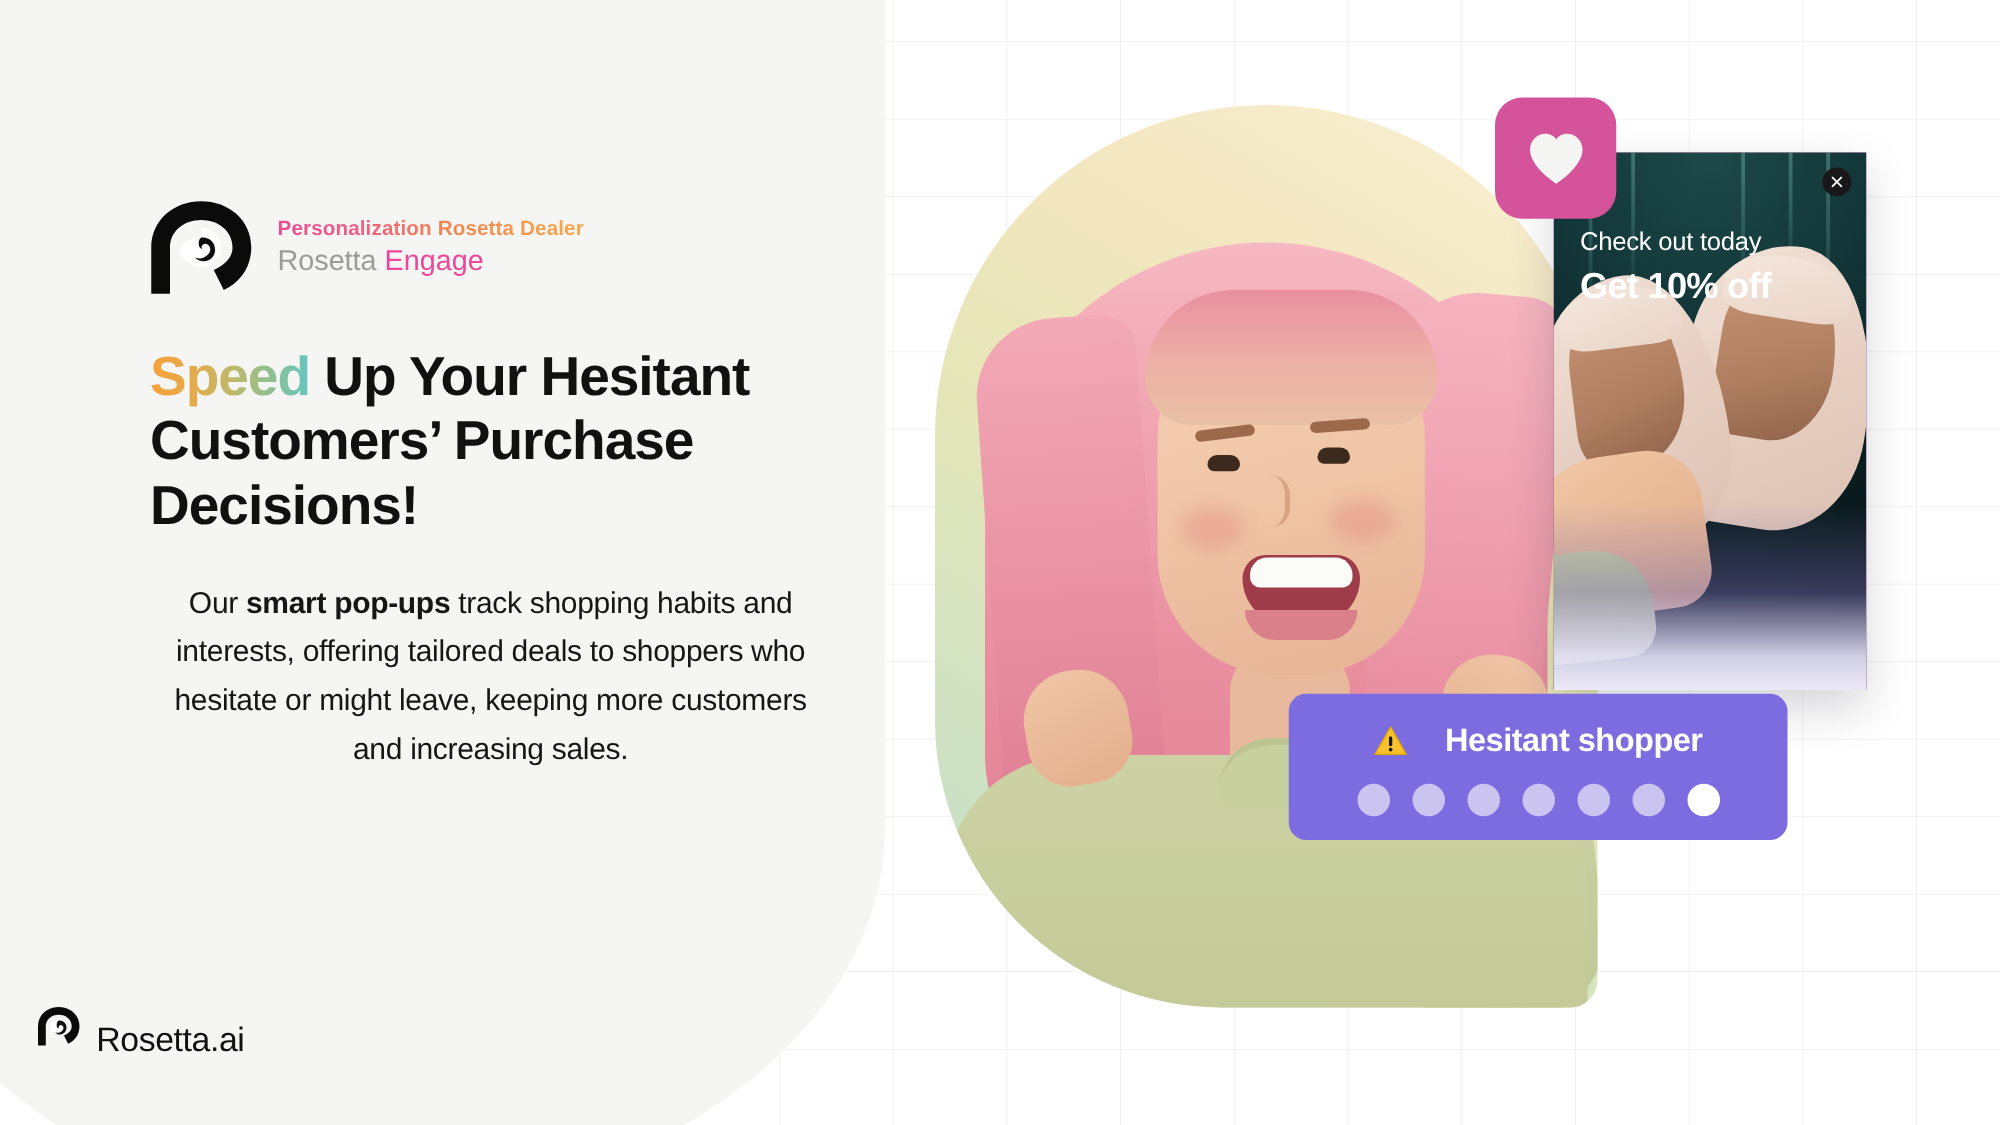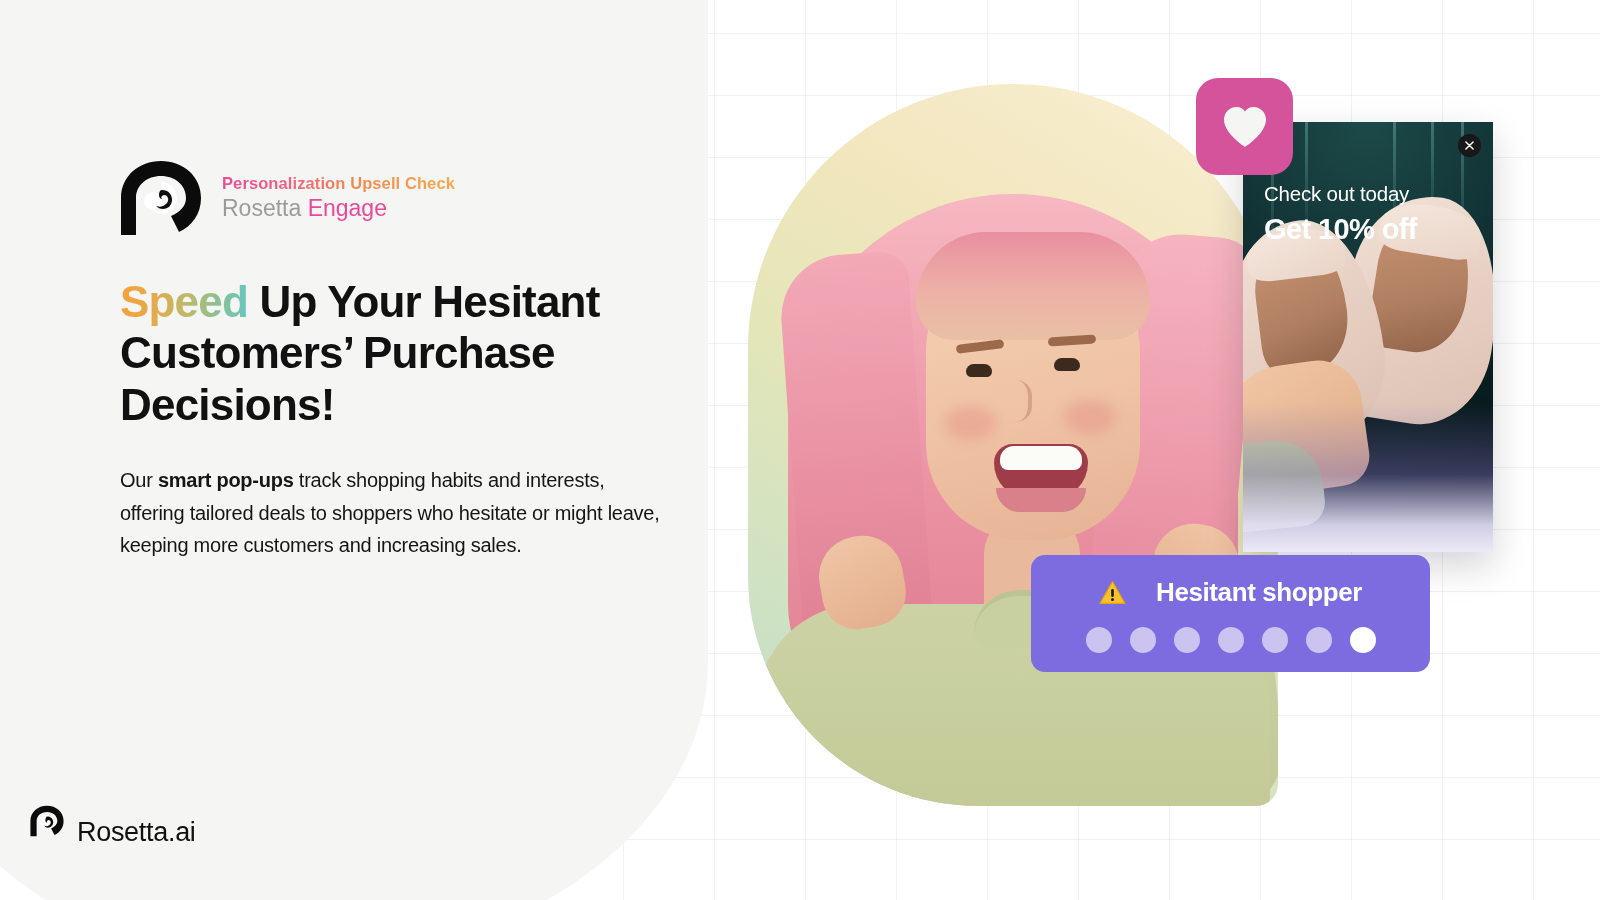--- a/index.html
+++ b/index.html
@@ -72,26 +72,27 @@
     font-weight:700;
     color:#111111;
   }
   .grad-word{
     background:linear-gradient(90deg,#f6a13a 0%,#e2ab4e 28%,#bdb96a 52%,#8dc093 76%,#66c6c0 100%);
     -webkit-background-clip:text; background-clip:text; color:transparent;
   }
 
   p.body-copy{
     margin-top:34px;
-    font-size:20px;
+    font-size:24px;
     line-height:1.62;
     letter-spacing:-.25px;
     color:#161616;
     font-weight:400;
     max-width:545px;
+    text-align:center;
   }
   p.body-copy b{ font-weight:700; }
 
   
   .footer-logo{
     position:absolute;
     left:30px; bottom:52px;
     display:flex; align-items:center; gap:13px;
     z-index:6;
   }
@@ -325,21 +326,21 @@
   <div class="brand-row">
     <span class="brand-mark">
       <svg viewBox="0 0 82 76" width="82" height="76" aria-hidden="true">
         <path d="M41 1 C63 1 81 16 81 38 C81 54 72 66 59 72 L51 56 C60 52 66 46 66 38 C66 25 55 16 41 16 C27 16 16 25 16 38 L16 75 L1 75 L1 38 C1 16 19 1 41 1 Z" fill="#0b0b0b"></path>
         <path d="M41 22 C50 22 57 29 57 38 C57 47 50 54 41 54 C36 54 32 51 30 47 C33 50 37 51 41 51 C48 51 53 46 53 39 C53 33 48 29 42 29 C37 29 34 32 34 37 C34 41 37 43 40 43 C42 43 44 42 45 40 C44 43 41 45 38 45 C34 45 31 42 31 38 C31 33 35 29 41 29 Z" fill="#ffffff"></path>
         <circle cx="33" cy="41" r="9" fill="#ffffff"></circle>
         <path d="M42 30 C48 30 52 34 52 40 C52 45 48 49 43 49 C40 49 38 48 36 46 C39 47 41 47 43 46 C47 44 49 41 48 38 C47 35 44 34 42 36 C41 37 41 38 42 39 C40 39 39 37 39 35 C39 32 40 30 42 30 Z" fill="#0b0b0b"></path>
       </svg>
     </span>
     <span class="brand-text">
-      <span class="brand-kicker">Personalization Upsell Check</span>
+      <span class="brand-kicker">Personalization Rosetta Dealer</span>
       <span class="brand-name"><span>Rosetta </span><b>Engage</b></span>
     </span>
   </div>
 
   <h1 class="headline"><span class="grad-word">Speed</span><span> Up Your Hesitant Customers’ Purchase Decisions!</span></h1>
 
   <p class="body-copy"><span>Our </span><b>smart pop-ups</b><span> track shopping habits and interests, offering tailored deals to shoppers who hesitate or might leave, keeping more customers and increasing sales.</span></p>
 </div>
 
 <div class="footer-logo">

